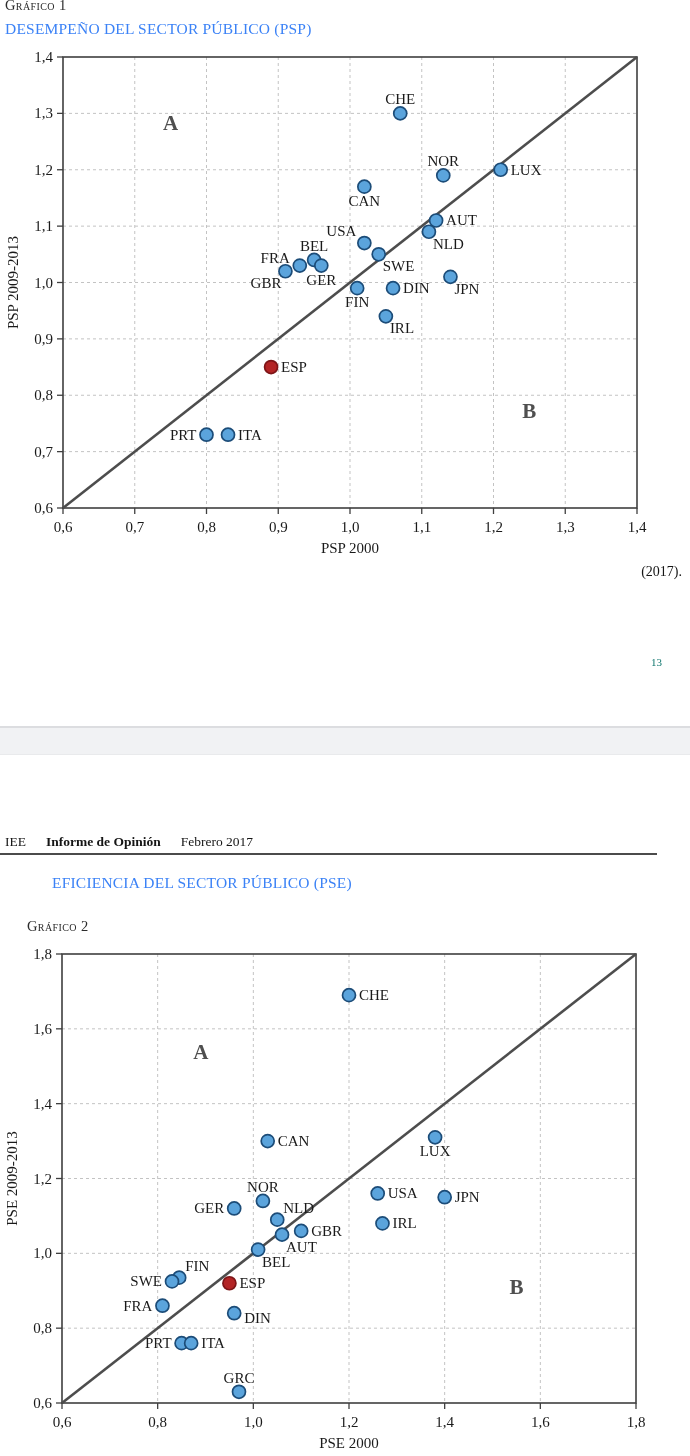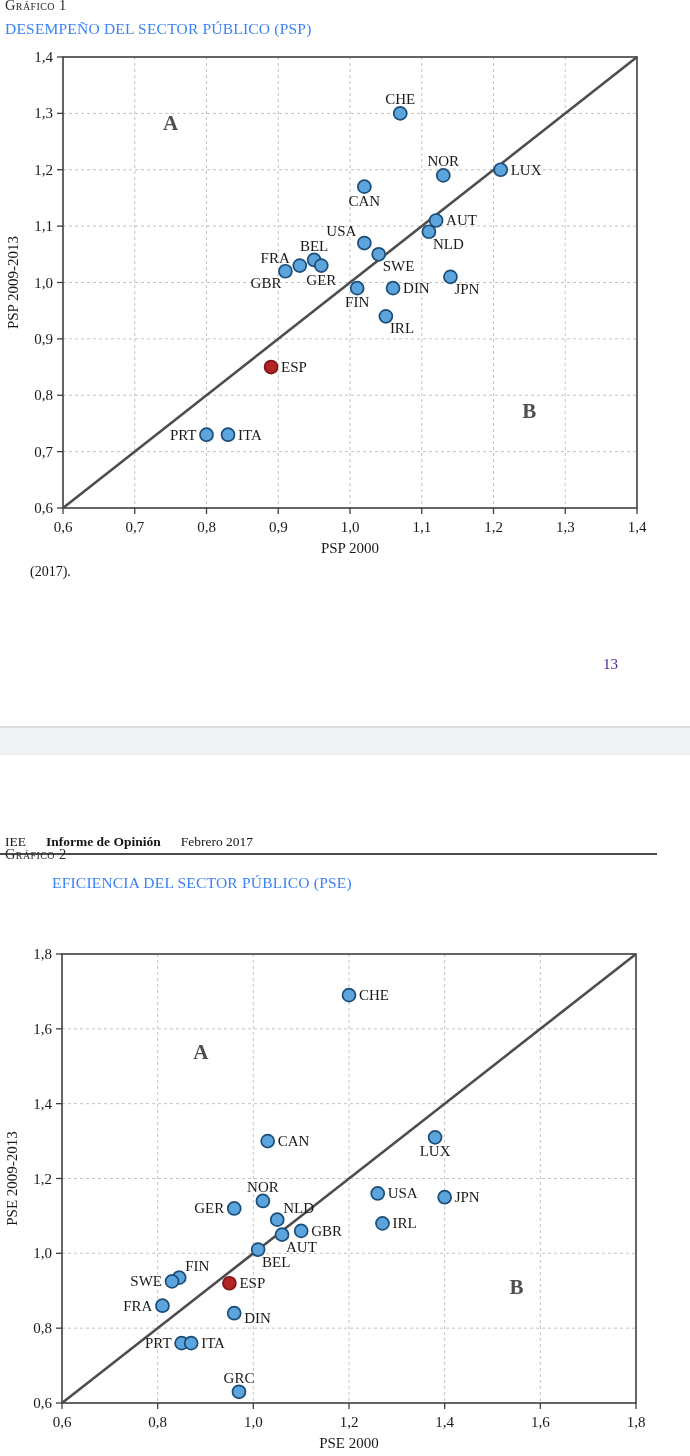--- a/index.html
+++ b/index.html
@@ -3,22 +3,22 @@
 <meta charset="utf-8">
 <style>
   html,body{margin:0;padding:0;background:#ffffff;}
   #page{position:relative;width:690px;height:1456px;background:#ffffff;overflow:hidden;
         font-family:"Liberation Serif",serif;color:#111;}
   .kicker{position:absolute;left:5px;font-variant:small-caps;font-size:14.5px;letter-spacing:.4px;color:#2b2b2b;}
   .chart-title{position:absolute;left:5px;font-size:15.5px;color:#3b82f6;letter-spacing:.2px;}
   svg.chart{position:absolute;left:0;width:690px;height:516px;}
   .fuente{position:absolute;left:4px;top:563px;width:678px;font-size:14px;line-height:18.5px;color:#151515;}
   .fuente .lbl{font-style:italic;}
-  .fuente .cont{padding-left:26px;}
-  .pageno{position:absolute;top:656px;left:603px;font-size:15px;color:#4c1d95;}
+  .fuente .cont{padding-left:26px;text-align:right;}
+  .pageno{position:absolute;top:656px;left:651px;font-size:11px;color:#0f766e;}
   .band{position:absolute;top:726px;left:0;width:690px;height:29px;background:#f1f2f4;
         border-top:2px solid #dcdde0;border-bottom:1px solid #e9eaec;box-sizing:border-box;}
   .jheader{position:absolute;top:834px;left:5px;width:660px;font-size:13.5px;color:#151515;white-space:nowrap;}
   .jheader .brand{margin-right:20px;}
   .jheader .jtitle{font-weight:bold;margin-right:20px;}
   .jrule{position:absolute;top:853px;left:0;width:657px;height:0;border-top:2.5px solid #4b4b4b;}
 </style>
 </head>
 <body>
 
@@ -129,21 +129,21 @@
 
   <div class="pageno">13</div>
 
   <div class="band"></div>
 
   <div class="jheader">
     <span class="brand">IEE</span><span class="jtitle">Informe de Opinión</span><span class="issue">Febrero 2017</span>
   </div>
   <div class="jrule"></div>
 
-  <div class="kicker" style="top:846px;">Gráfico 2</div>
+  <div class="kicker" style="top:918px;margin-left:22px;">Gráfico 2</div>
   <div class="chart-title" style="top:874px;margin-left:47px;">EFICIENCIA DEL SECTOR PÚBLICO (PSE)</div>
   <svg id="chart1" class="chart" style="top:940px;" viewBox="0 940 690 516">
       <line x1="157.66666666666669" y1="954" x2="157.66666666666669" y2="1403" stroke="#c3c3c3" stroke-width="1" stroke-dasharray="3 3"></line>
       <line x1="62" y1="1328.1666666666667" x2="636" y2="1328.1666666666667" stroke="#c3c3c3" stroke-width="1" stroke-dasharray="3 3"></line>
       <line x1="253.33333333333331" y1="954" x2="253.33333333333331" y2="1403" stroke="#c3c3c3" stroke-width="1" stroke-dasharray="3 3"></line>
       <line x1="62" y1="1253.3333333333333" x2="636" y2="1253.3333333333333" stroke="#c3c3c3" stroke-width="1" stroke-dasharray="3 3"></line>
       <line x1="349.00000000000006" y1="954" x2="349.00000000000006" y2="1403" stroke="#c3c3c3" stroke-width="1" stroke-dasharray="3 3"></line>
       <line x1="62" y1="1178.5" x2="636" y2="1178.5" stroke="#c3c3c3" stroke-width="1" stroke-dasharray="3 3"></line>
       <line x1="444.66666666666663" y1="954" x2="444.66666666666663" y2="1403" stroke="#c3c3c3" stroke-width="1" stroke-dasharray="3 3"></line>
       <line x1="62" y1="1103.6666666666667" x2="636" y2="1103.6666666666667" stroke="#c3c3c3" stroke-width="1" stroke-dasharray="3 3"></line>

